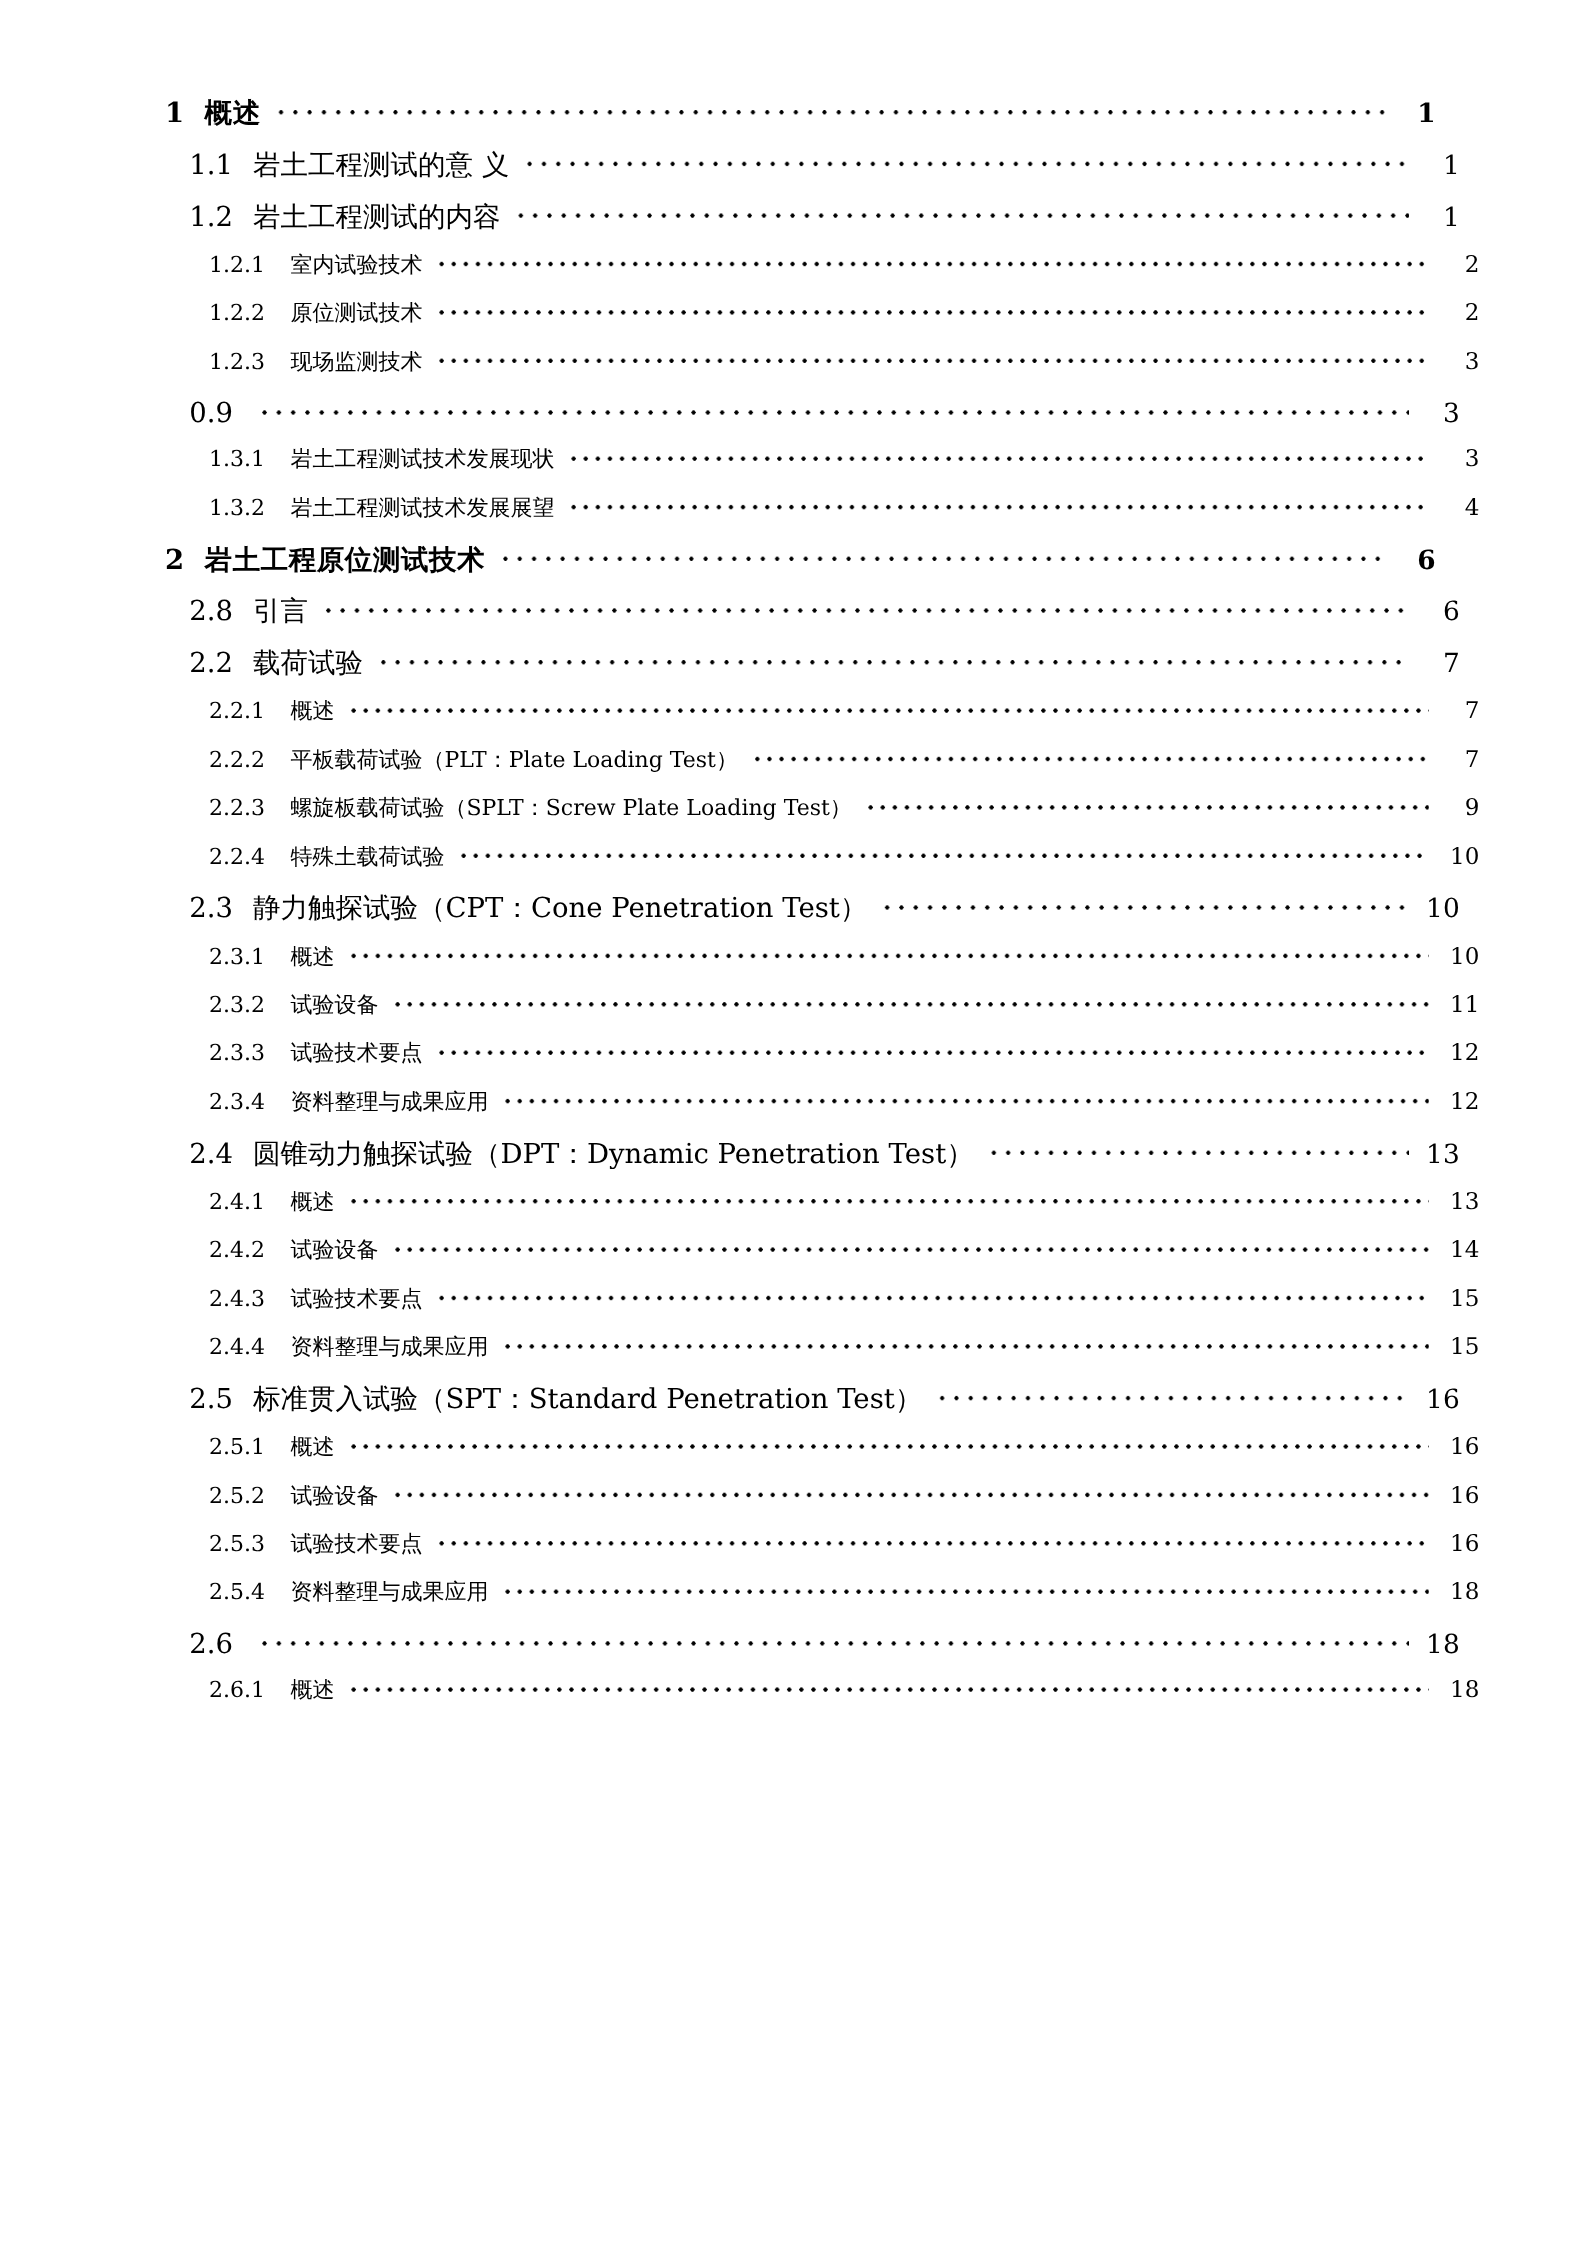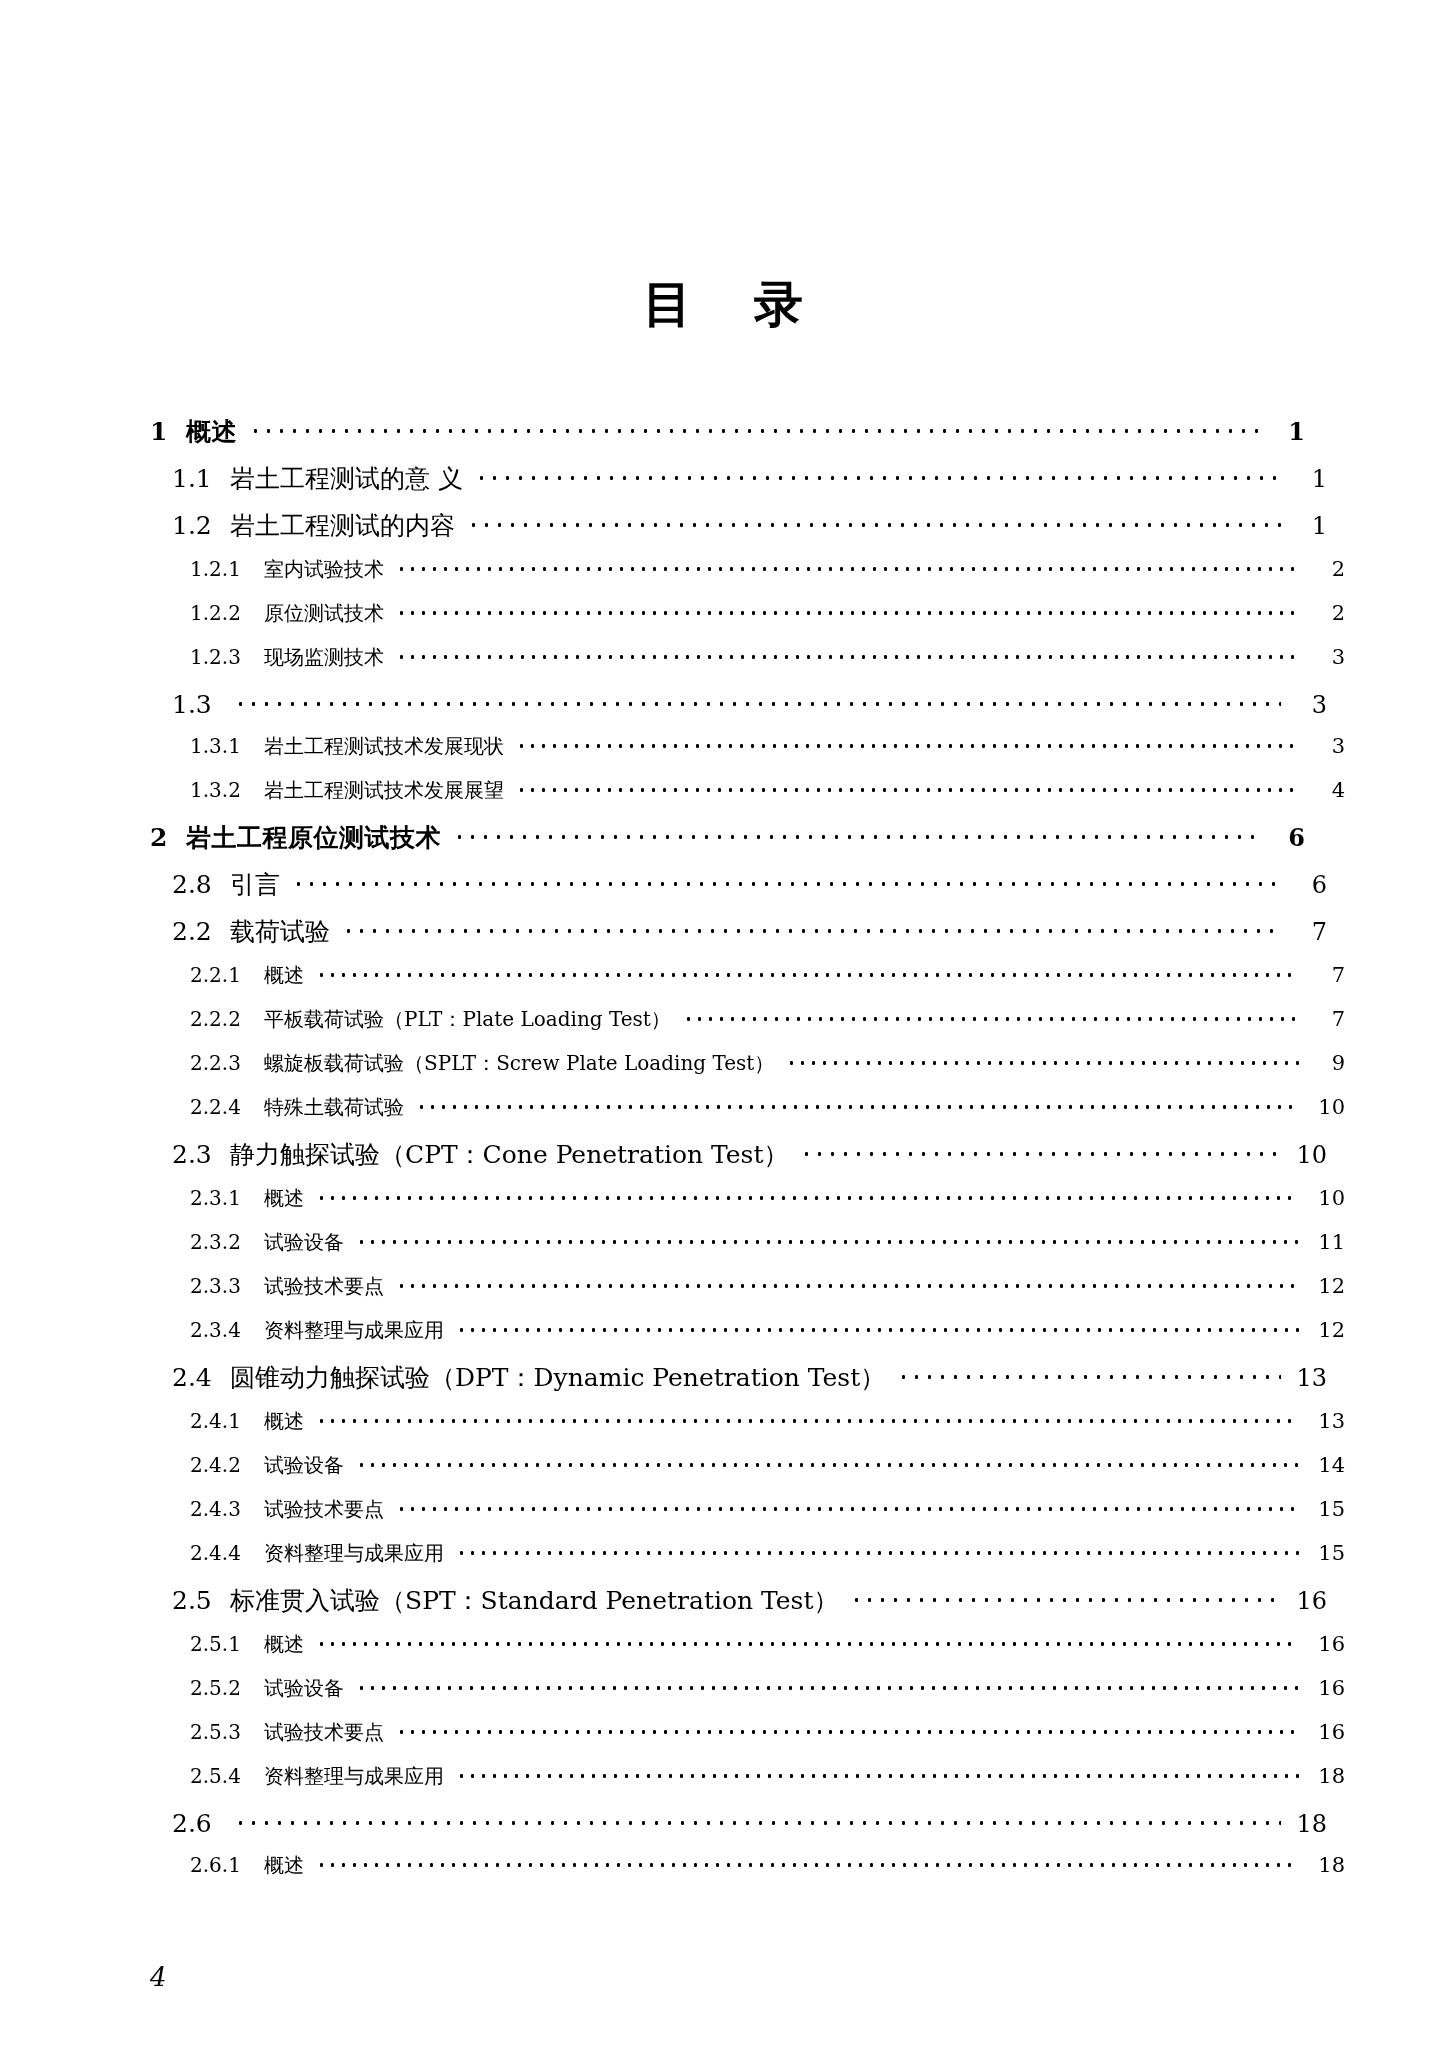--- a/index.html
+++ b/index.html
@@ -116,23 +116,20 @@
     font-size: 26px;
     font-style: italic;
     font-family: "DejaVu Serif", "Liberation Serif", serif;
   }
 </style>
 </head>
 <body>
 
 <div class="page">
 
-  <h1 class="toc-title">
-    <span>目</span><span class="sp"></span><span>录</span>
-  </h1>
 
   <div class="toc-body" id="toc-body">
       <div class="row lvl1">
         <span class="num latin">1</span>
         <span class="label">概述</span>
         <span class="dots"></span>
         <span class="pg latin">1</span>
       </div>
       <div class="row lvl2">
         <span class="num latin">1.1</span>
@@ -158,21 +155,21 @@
         <span class="dots"></span>
         <span class="pg latin">2</span>
       </div>
       <div class="row lvl3">
         <span class="num latin">1.2.3</span>
         <span class="label">现场监测技术</span>
         <span class="dots"></span>
         <span class="pg latin">3</span>
       </div>
       <div class="row lvl2">
-        <span class="num latin">1.3</span>
+        <span class="num latin">0.9</span>
         <span class="dots"></span>
         <span class="pg latin">3</span>
       </div>
       <div class="row lvl3">
         <span class="num latin">1.3.1</span>
         <span class="label">岩土工程测试技术发展现状</span>
         <span class="dots"></span>
         <span class="pg latin">3</span>
       </div>
       <div class="row lvl3">

